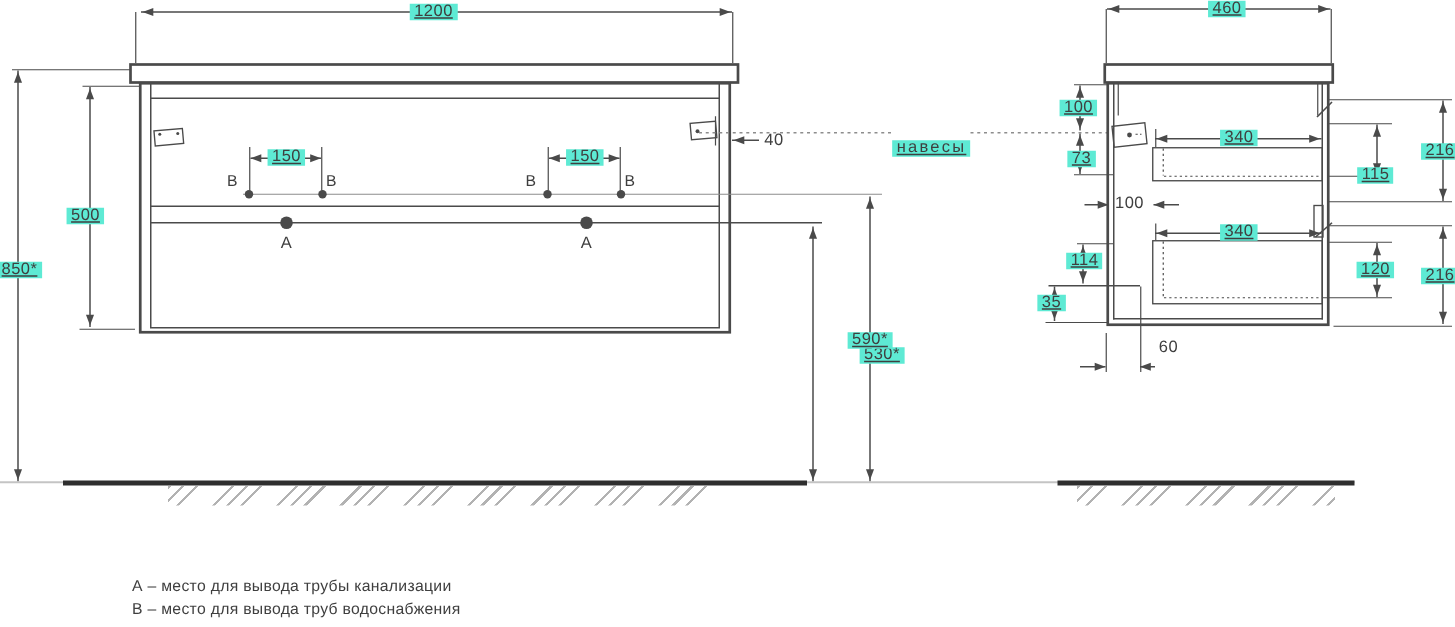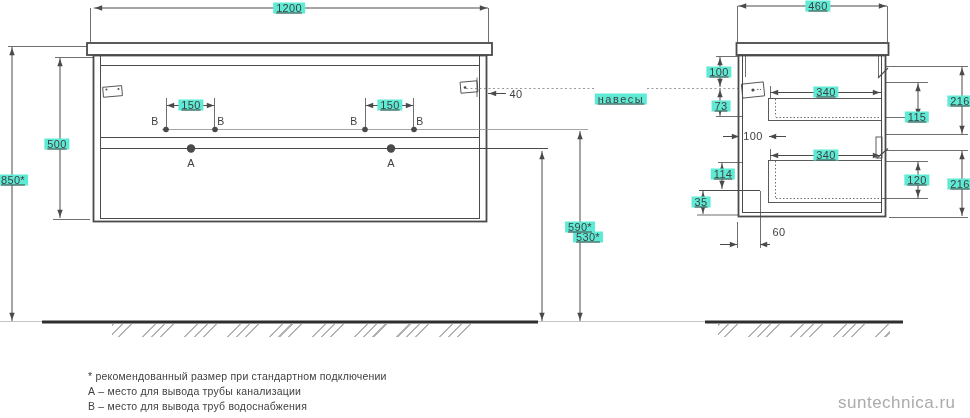--- a/index.html
+++ b/index.html
@@ -218,18 +218,16 @@
   <div class="lbl bg" style="left:701px;top:202px;">35</div>
   <div class="lbl" style="left:779px;top:232px;">60</div>
 
   <div class="lbl sm" style="left:155px;top:121px;">В</div>
   <div class="lbl sm" style="left:221px;top:121px;">В</div>
   <div class="lbl sm" style="left:354px;top:121px;">В</div>
   <div class="lbl sm" style="left:420px;top:121px;">В</div>
   <div class="lbl" style="left:191px;top:163px;">А</div>
   <div class="lbl" style="left:391px;top:163px;">А</div>
 
-  <div class="note" style="top:371px;">* рекомендованный размер при стандартном подключении</div>
   <div class="note" style="top:386px;">А – место для вывода трубы канализации</div>
   <div class="note" style="top:401px;">В – место для вывода труб водоснабжения</div>
-  <div class="wm">suntechnica.ru</div>
 
 </div>
 
 </body></html>

